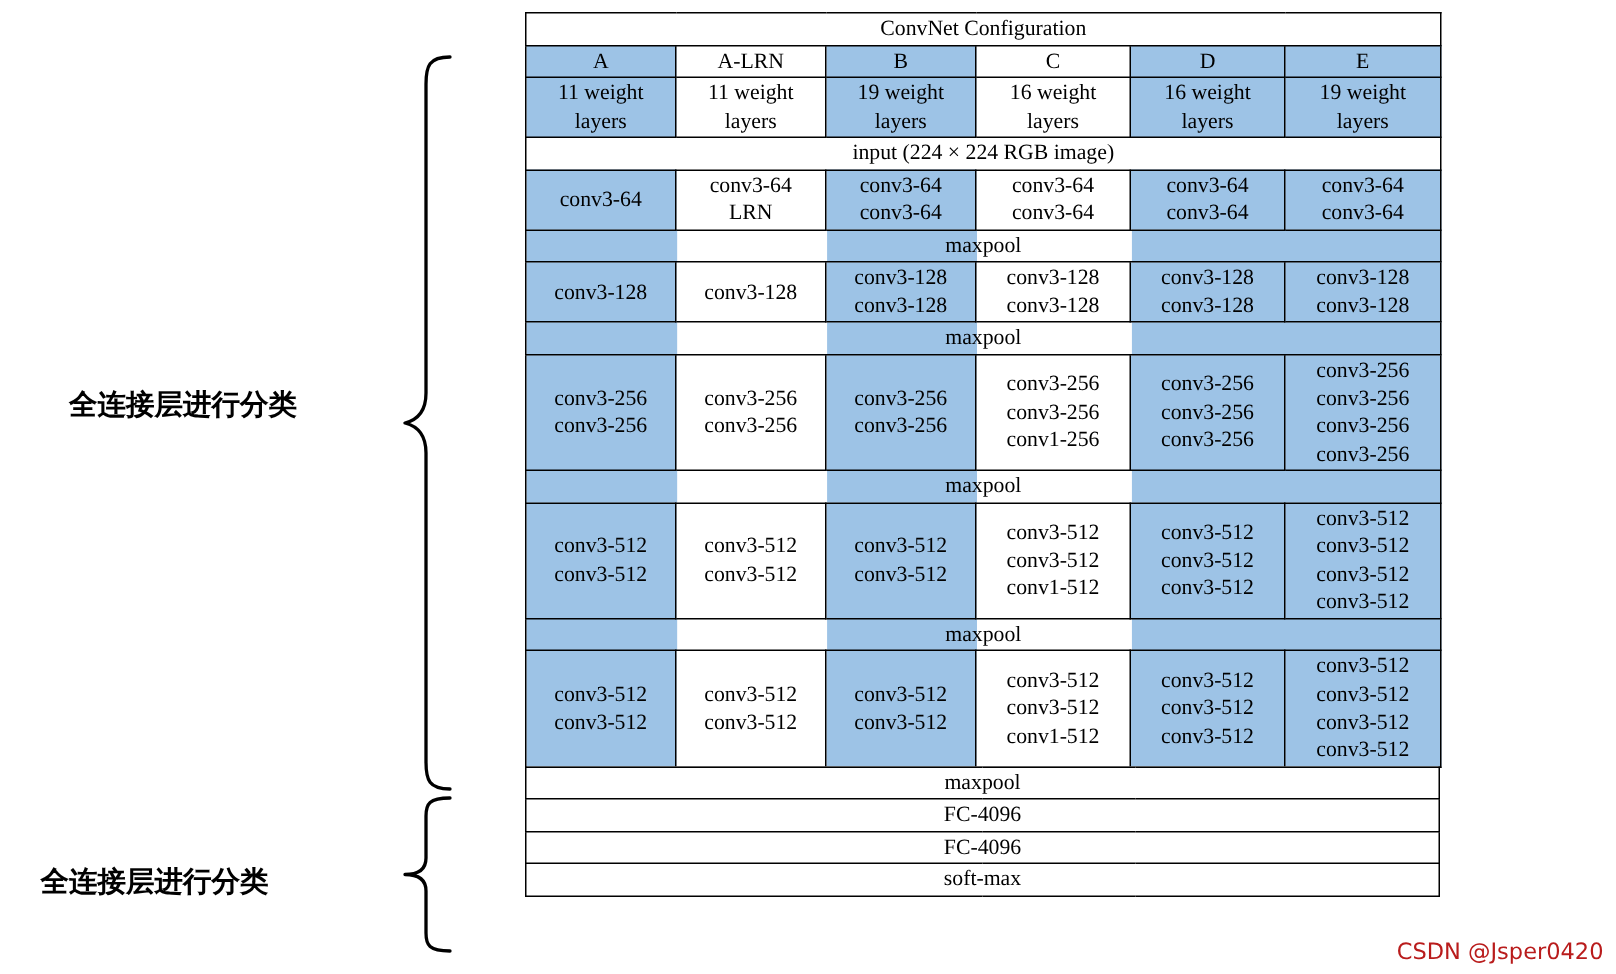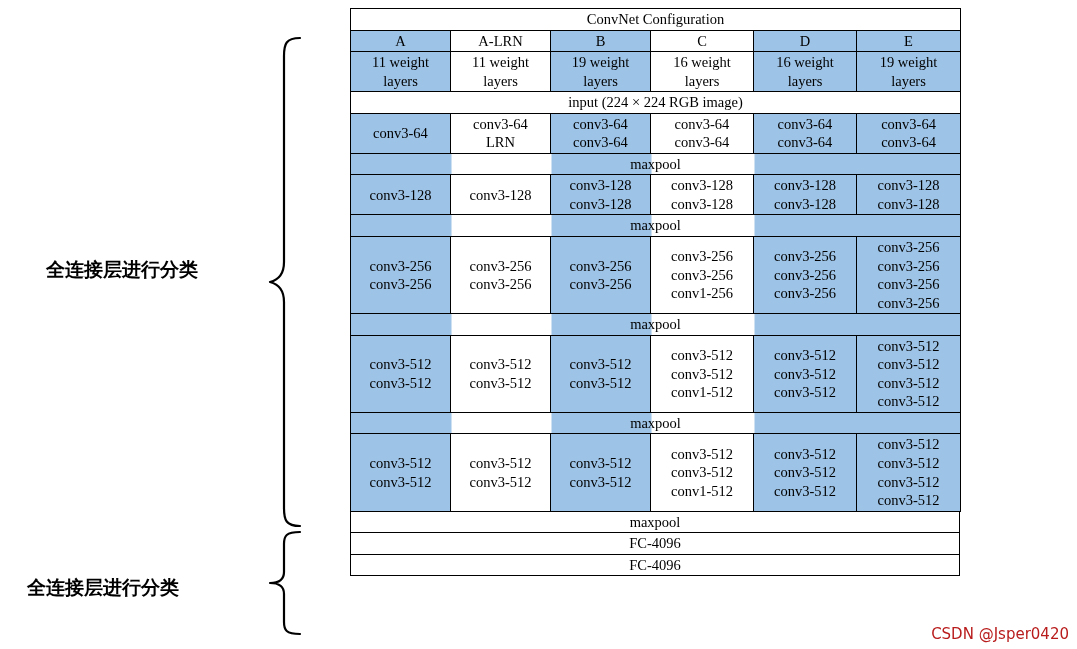--- a/index.html
+++ b/index.html
@@ -307,18 +307,21 @@
       <tbody id="footer-host">
           <tr>
             <td colspan="6" class="white">maxpool</td>
           </tr>
           <tr>
             <td colspan="6" class="white">FC-4096</td>
           </tr>
           <tr>
             <td colspan="6" class="white">FC-4096</td>
           </tr>
+          <tr>
+            <td colspan="6" class="white">soft-max</td>
+          </tr>
         </tbody>
     </table>
   </div>
 
   <div id="watermark">CSDN @Jsper0420</div>
 </div>
 
 </body></html>

